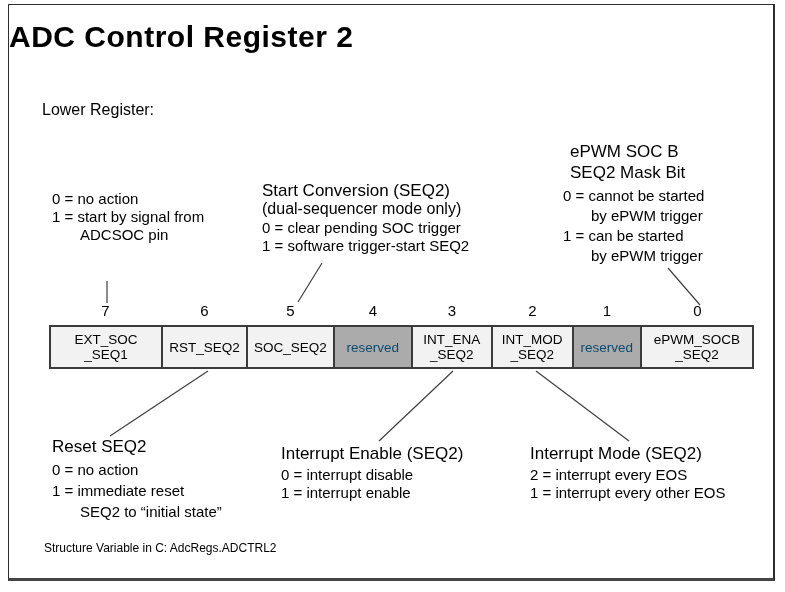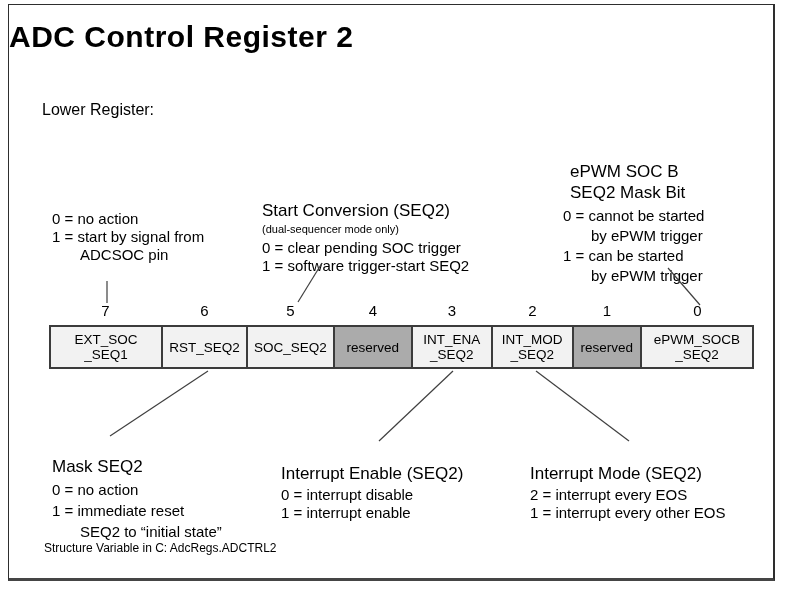--- a/index.html
+++ b/index.html
@@ -20,23 +20,23 @@
     border-bottom: 3px solid #454545;
   }
   .title {
     position: absolute; left: 9px; top: 20px; width: 767px;
     font-size: 30px; font-weight: bold; letter-spacing: .5px;
   }
   .subtitle {
     position: absolute; left: 42px; top: 101px;
     font-size: 16px;
   }
-  .ann { position: absolute; font-size: 15px; line-height: 18px; white-space: nowrap; margin-top: 20px; }
+  .ann { position: absolute; font-size: 15px; line-height: 18px; white-space: nowrap; }
   .ann .h { font-size: 17px; line-height: 21px; }
-  .ann .note { font-size: 11px; line-height: 16px; }
+  .ann .note { font-size: 16px; line-height: 16px; }
   .ann .lines { margin-top: 2px; }
   .ann .indent { padding-left: 28px; }
   .ann.lh20 .lines div { line-height: 20px; }
   .ann.lh21 .lines div { line-height: 21px; }
   .leaders { position: absolute; left: 0; top: 0; pointer-events: none; }
   .bitnum {
     position: absolute; top: 302px; transform: translateX(-50%);
     font-size: 15px;
   }
   .regtable {
@@ -48,21 +48,21 @@
   .cell {
     display: flex; flex-direction: column;
     justify-content: center; align-items: center;
     text-align: center;
     font-size: 13.5px; line-height: 15px;
     background: #f2f2f2;
     border-left: 2px solid #3b3b3b;
     overflow: hidden;
   }
   .cell:first-child { border-left: none; }
-  .cell.reserved { background: #ababab; color: #000000; }
+  .cell.reserved { background: #ababab; color: #0c4a6e; }
   .footer { position: absolute; left: 44px; top: 541px; font-size: 12px; }
 </style>
 </head>
 <body>
 
 <div class="frame"></div>
 
 <div class="title">ADC Control Register 2</div>
 <div class="subtitle">Lower Register:</div>
 
@@ -137,21 +137,21 @@
   <div class="cell reserved" style="flex:68 0 0;">
     <div>reserved</div>
   </div>
   <div class="cell" style="flex:113 0 0;">
     <div>ePWM_SOCB</div>
     <div>_SEQ2</div>
   </div>
 </div>
 
 <div class="ann lh21" style="left:52px; top:436px;">
-  <div class="h">Mask SEQ2</div>
+  <div class="h">Reset SEQ2</div>
   <div class="lines">
     <div>0 = no action</div>
     <div>1 = immediate reset</div>
     <div class="indent">SEQ2 to “initial state”</div>
   </div>
 </div>
 
 <div class="ann" style="left:281px; top:443px;">
   <div class="h">Interrupt Enable (SEQ2)</div>
   <div class="lines">

